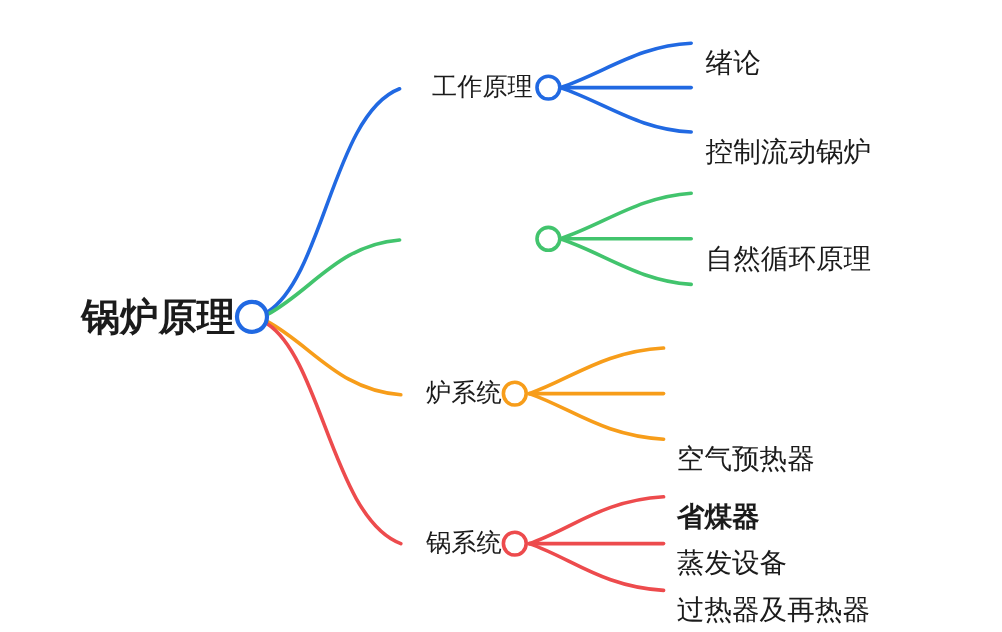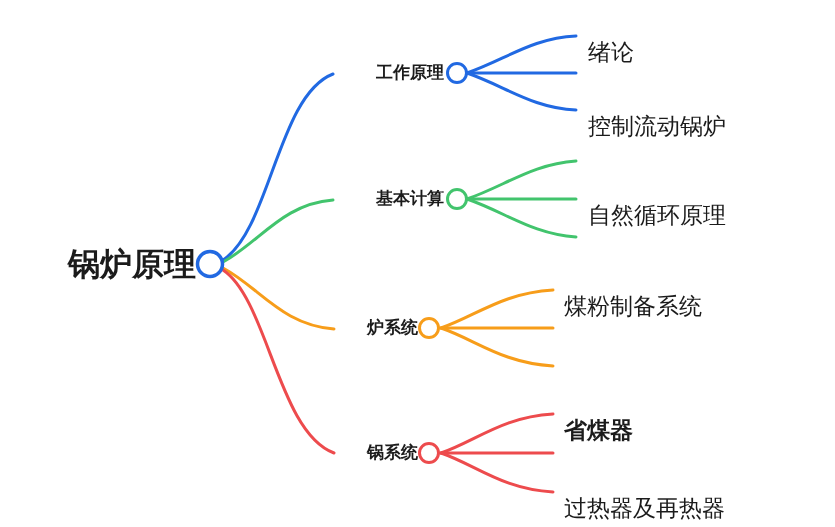--- a/index.html
+++ b/index.html
@@ -31,23 +31,23 @@
     top: 247px;
     width: 156px;
     text-align: right;
     font-size: 32px;
     line-height: 34px;
     font-weight: 700;
   }
   .branch-label {
     width: 200px;
     text-align: right;
-    font-size: 17px;
+    font-size: 21px;
     line-height: 30px;
-    font-weight: 700;
+    font-weight: 400;
   }
   .item-label {
     font-size: 23px;
     line-height: 28px;
     font-weight: 500;
     margin-top: 16px;
   }
 </style>
 </head>
 <body>
@@ -80,27 +80,27 @@
     <circle cx="210" cy="264" r="12.5" fill="#ffffff" stroke-width="3.5" stroke="#2169E2"></circle>
     <circle cx="457" cy="73" r="9.5" fill="#ffffff" stroke-width="3" stroke="#2169E2"></circle>
     <circle cx="457" cy="199" r="9.5" fill="#ffffff" stroke-width="3" stroke="#42C46D"></circle>
     <circle cx="429" cy="328" r="9.5" fill="#ffffff" stroke-width="3" stroke="#F79D1A"></circle>
     <circle cx="429" cy="453" r="9.5" fill="#ffffff" stroke-width="3" stroke="#ED4B4D"></circle>
   </svg>
 
   <div class="label root-label">锅炉原理</div>
 
   <div class="label branch-label" style="left:244px; top:58px;">工作原理</div>
-  <div class="label branch-label" style="left:244px; top:184px;">基本计算</div>
   <div class="label branch-label" style="left:218px; top:313px;">炉系统</div>
   <div class="label branch-label" style="left:218px; top:438px;">锅系统</div>
 
   <div class="label item-label" style="left:588px; top:22px;">绪论</div>
   <div class="label item-label" style="left:588px; top:96px;">控制流动锅炉</div>
 
   <div class="label item-label" style="left:588px; top:185px;">自然循环原理</div>
 
-  <div class="label item-label" style="left:564px; top:276px;">煤粉制备系统</div>
+  <div class="label item-label" style="left:564px; top:352px;">空气预热器</div>
 
   <div class="label item-label" style="left:564px; top:400px;font-weight:bold;">省煤器</div>
+  <div class="label item-label" style="left:564px; top:439px;">蒸发设备</div>
   <div class="label item-label" style="left:564px; top:478px;">过热器及再热器</div>
 
 </div>
 
 </body></html>

